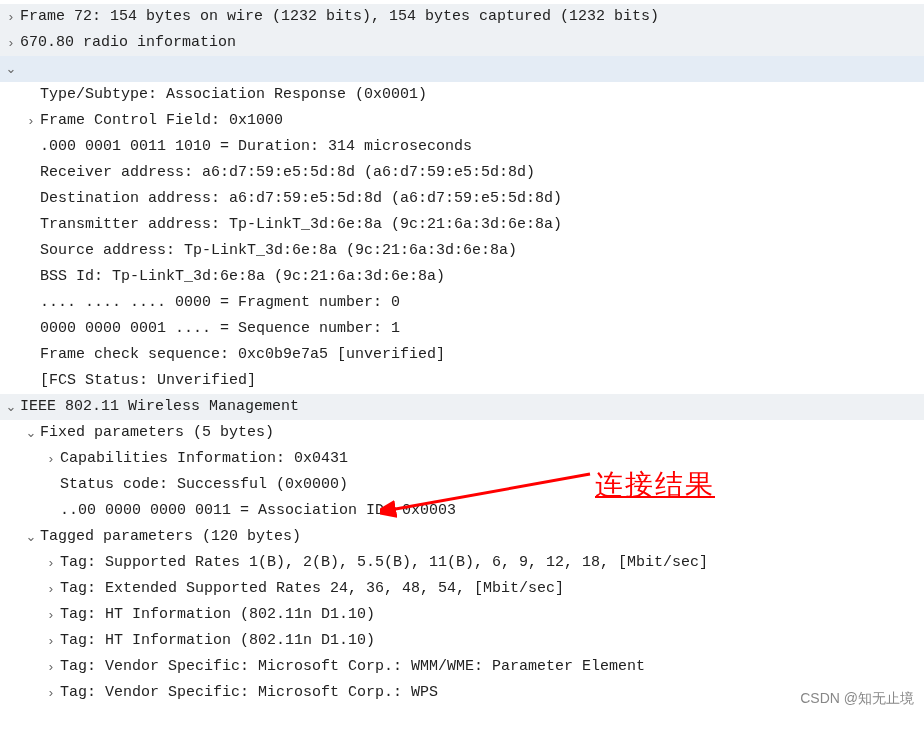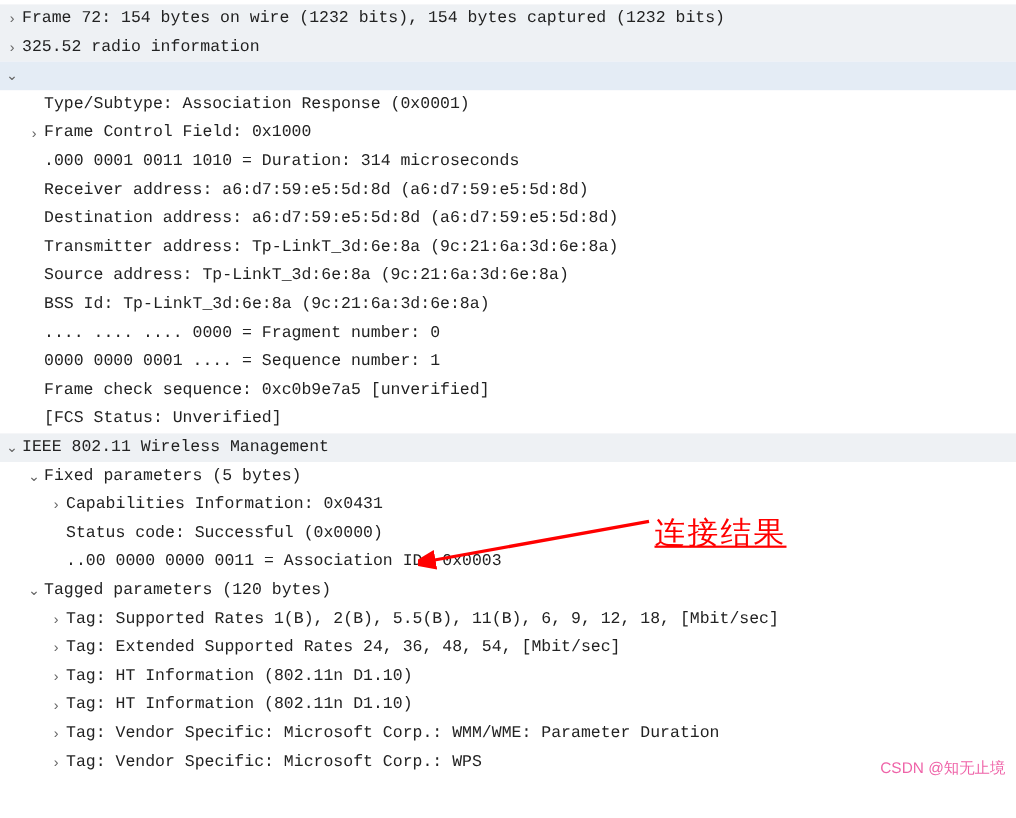--- a/index.html
+++ b/index.html
@@ -63,39 +63,39 @@
   svg.arrow {
     position: absolute;
     top: 464px;
     left: 380px;
     pointer-events:none;
   }
   .watermark {
     position: absolute;
     bottom: 6px;
     right: 10px;
-    color: #ec4899;
+    color: #737373;
     font-family: "Microsoft YaHei", sans-serif;
     font-size: 14px;
     opacity: 0.85;
   }
 </style>
 </head>
 <body>
 
 <div class="tree">
 
   <div class="row header-row">
     <span class="toggle">›</span>
     <span class="label">Frame 72: 154 bytes on wire (1232 bits), 154 bytes captured (1232 bits)</span>
   </div>
 
   <div class="row header-row">
     <span class="toggle">›</span>
-    <span class="label">325.52 radio information</span>
+    <span class="label">670.80 radio information</span>
   </div>
 
   <div class="row selected-row">
     <span class="toggle">⌄</span>
   </div>
 
   <div class="row indent-1">
     <span class="noicon"></span>
     <span class="label">Type/Subtype: Association Response (0x0001)</span>
   </div>
@@ -200,21 +200,21 @@
     <span class="label">Tag: HT Information (802.11n D1.10)</span>
   </div>
 
   <div class="row indent-2">
     <span class="toggle">›</span>
     <span class="label">Tag: HT Information (802.11n D1.10)</span>
   </div>
 
   <div class="row indent-2">
     <span class="toggle">›</span>
-    <span class="label">Tag: Vendor Specific: Microsoft Corp.: WMM/WME: Parameter Duration</span>
+    <span class="label">Tag: Vendor Specific: Microsoft Corp.: WMM/WME: Parameter Element</span>
   </div>
 
   <div class="row indent-2">
     <span class="toggle">›</span>
     <span class="label">Tag: Vendor Specific: Microsoft Corp.: WPS</span>
   </div>
 
 </div>
 
 <svg class="arrow" width="220" height="60">

